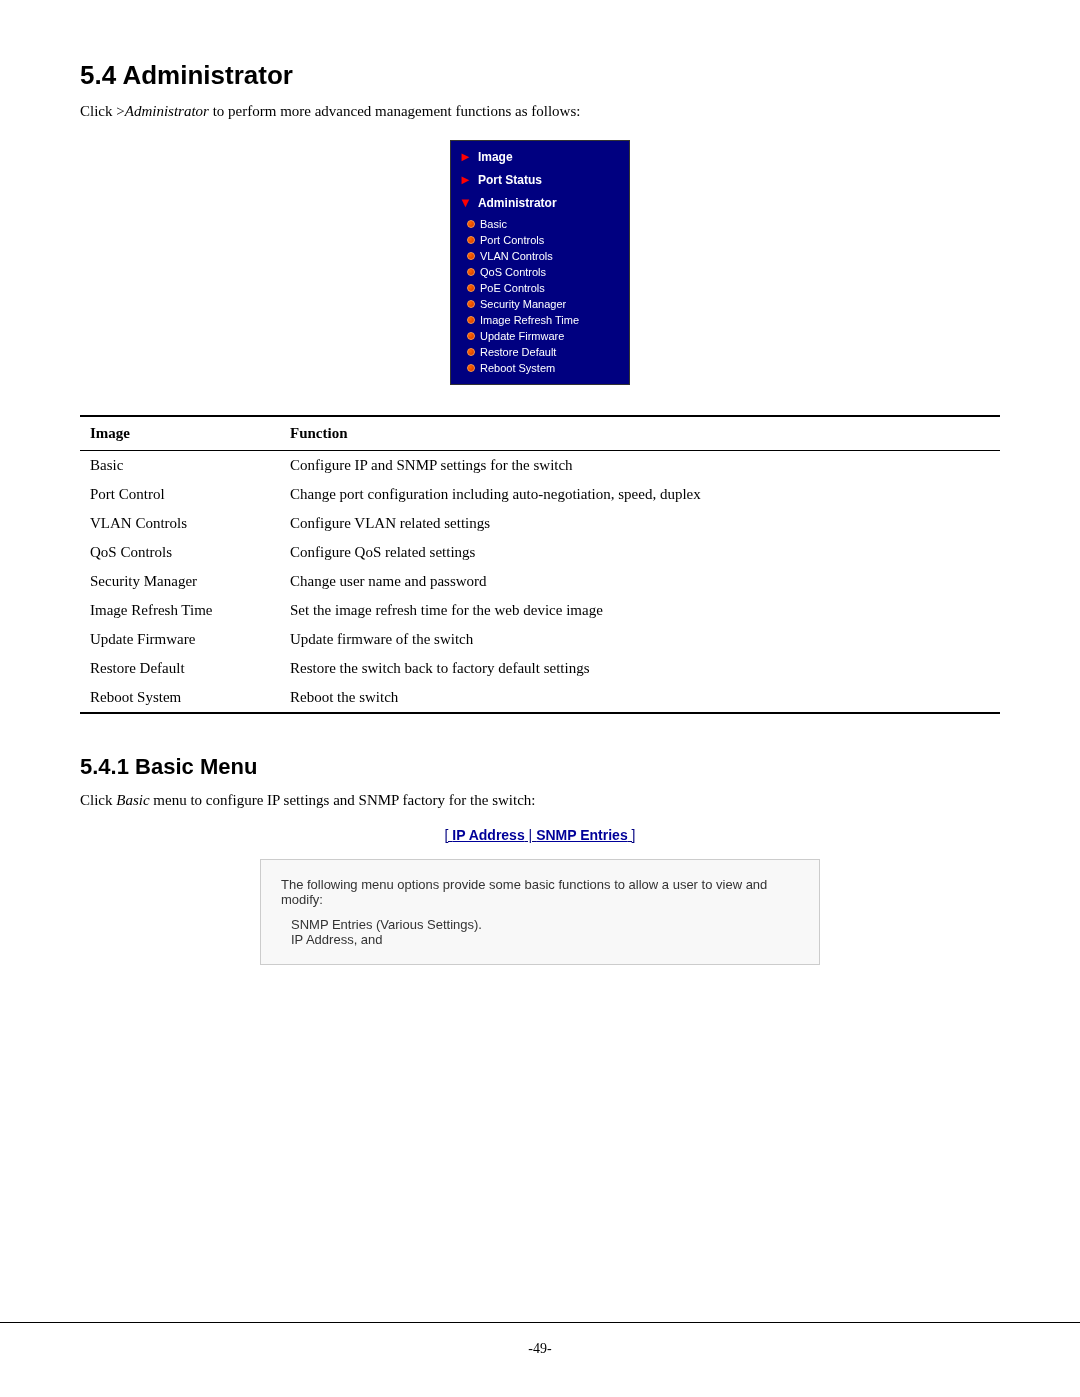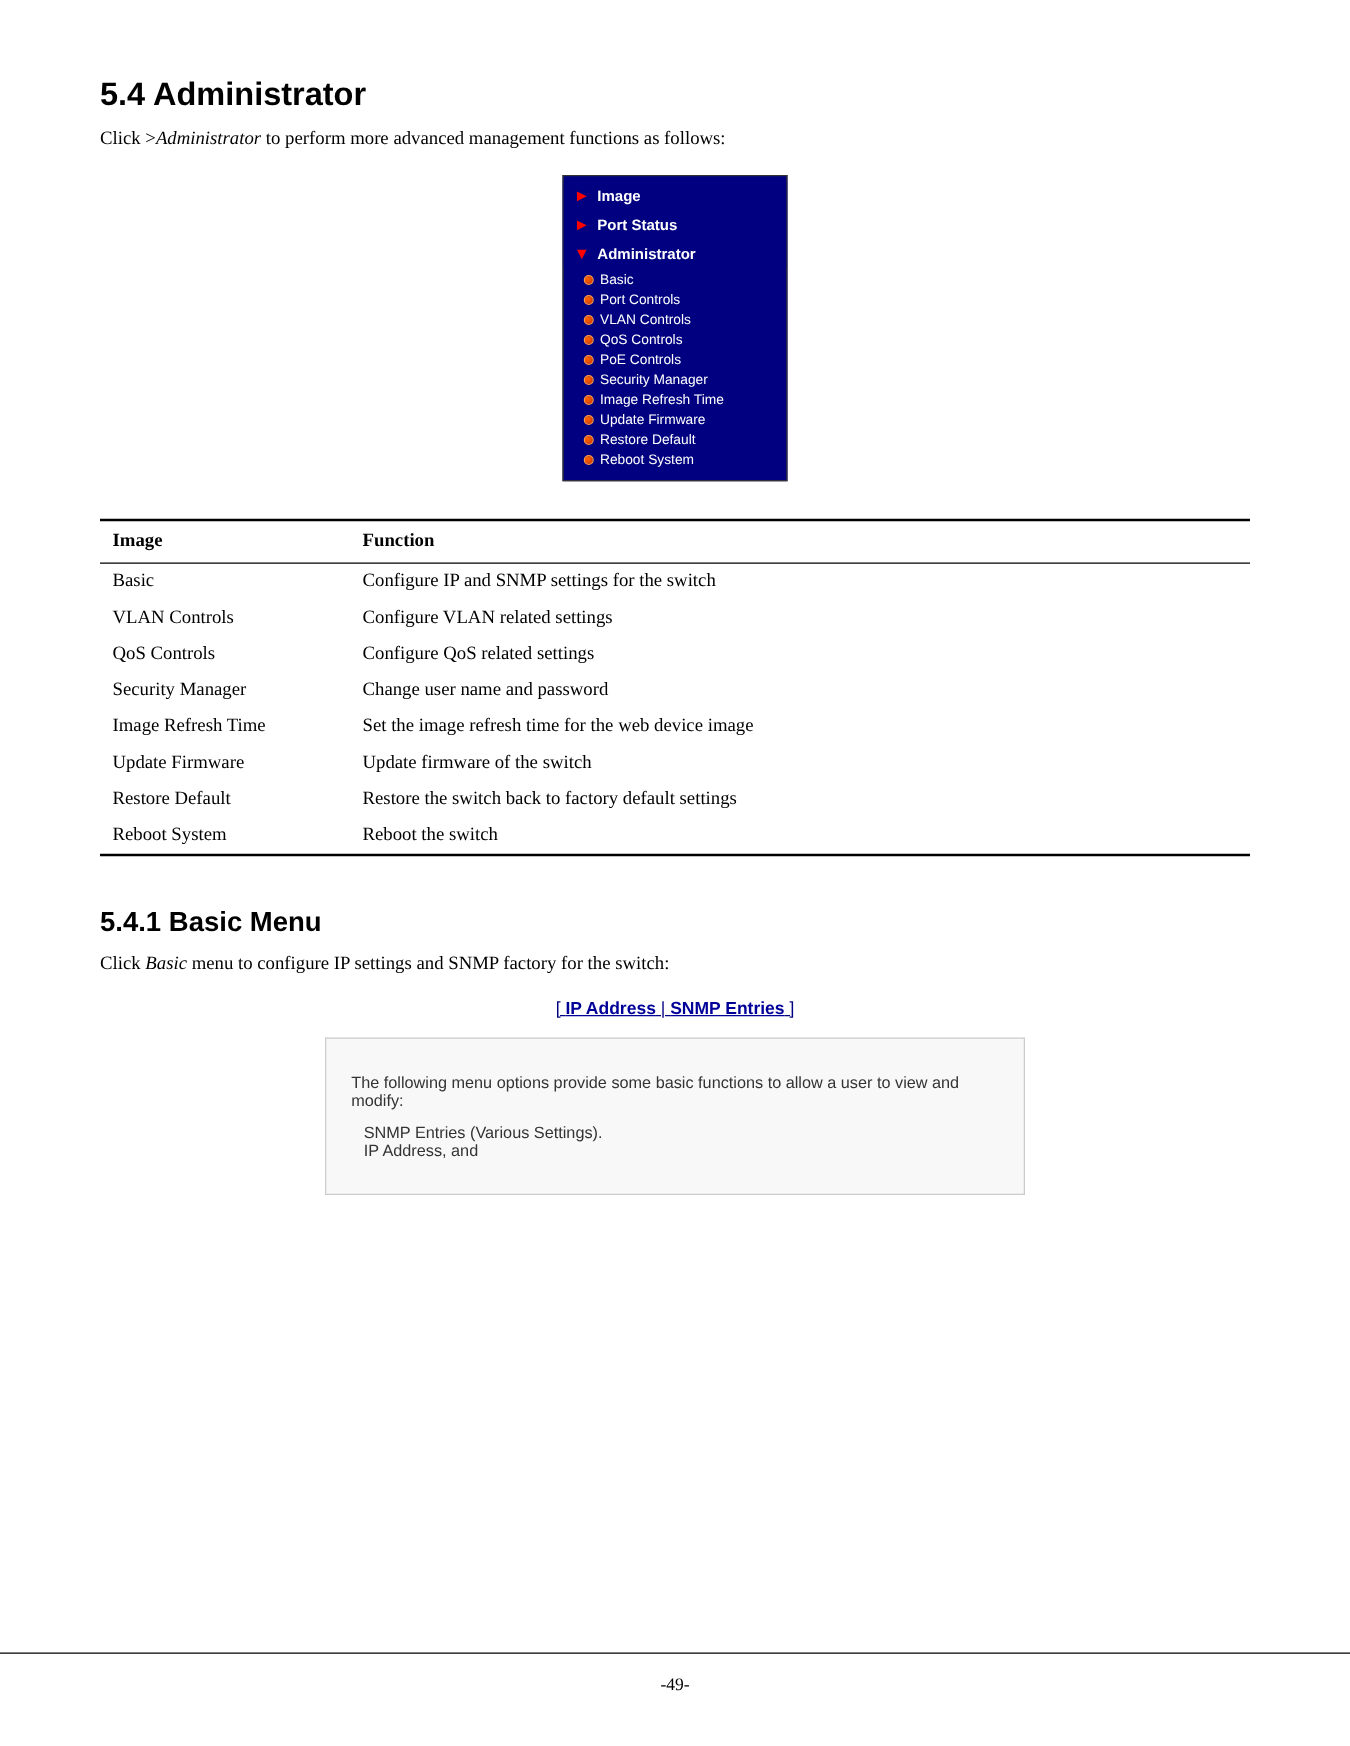--- a/index.html
+++ b/index.html
@@ -134,21 +134,21 @@
     .ip-snmp-links span {
       color: #000080;
       text-decoration: underline;
     }
     .device-image-box {
       border: 1px solid #ccc;
       background: #f8f8f8;
       margin: 0 auto 36px auto;
       width: 560px;
       min-height: 80px;
-      padding: 27px 20px;
+      padding: 17px 20px;
       font-size: 13px;
       font-family: Arial, sans-serif;
     }
     .device-image-box .box-text {
       margin-bottom: 10px;
       color: #333;
     }
     .device-image-box .box-list {
       margin-left: 10px;
       color: #333;
@@ -243,20 +243,24 @@
         <th>Image</th>
         <th>Function</th>
       </tr>
     </thead>
     <tbody id="table-body">
     <tr>
           <td>Basic</td>
           <td>Configure IP and SNMP settings for the switch</td>
         </tr>
         <tr>
+          <td>Port Control</td>
+          <td>Change port configuration including auto-negotiation, speed, duplex</td>
+        </tr>
+        <tr>
           <td>VLAN Controls</td>
           <td>Configure VLAN related settings</td>
         </tr>
         <tr>
           <td>QoS Controls</td>
           <td>Configure QoS related settings</td>
         </tr>
         <tr>
           <td>Security Manager</td>
           <td>Change user name and password</td>

